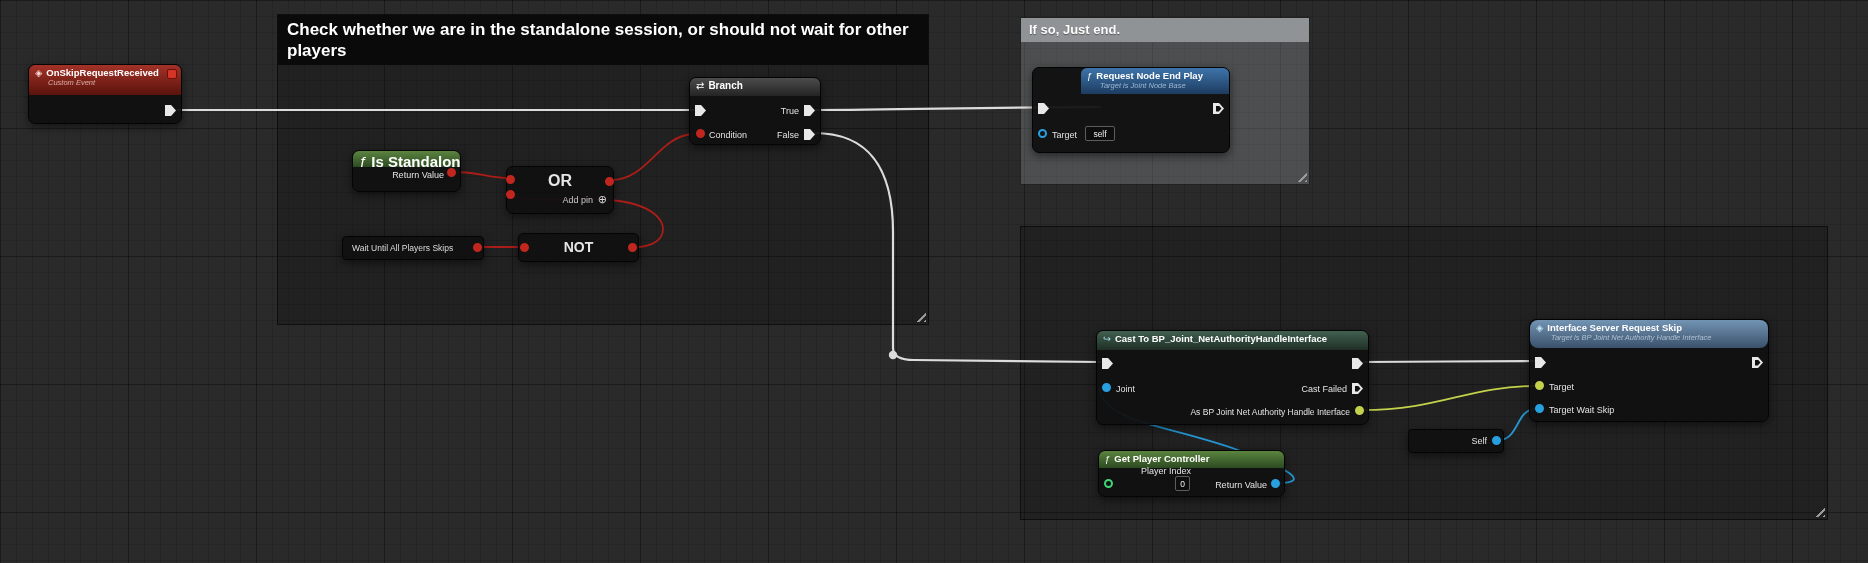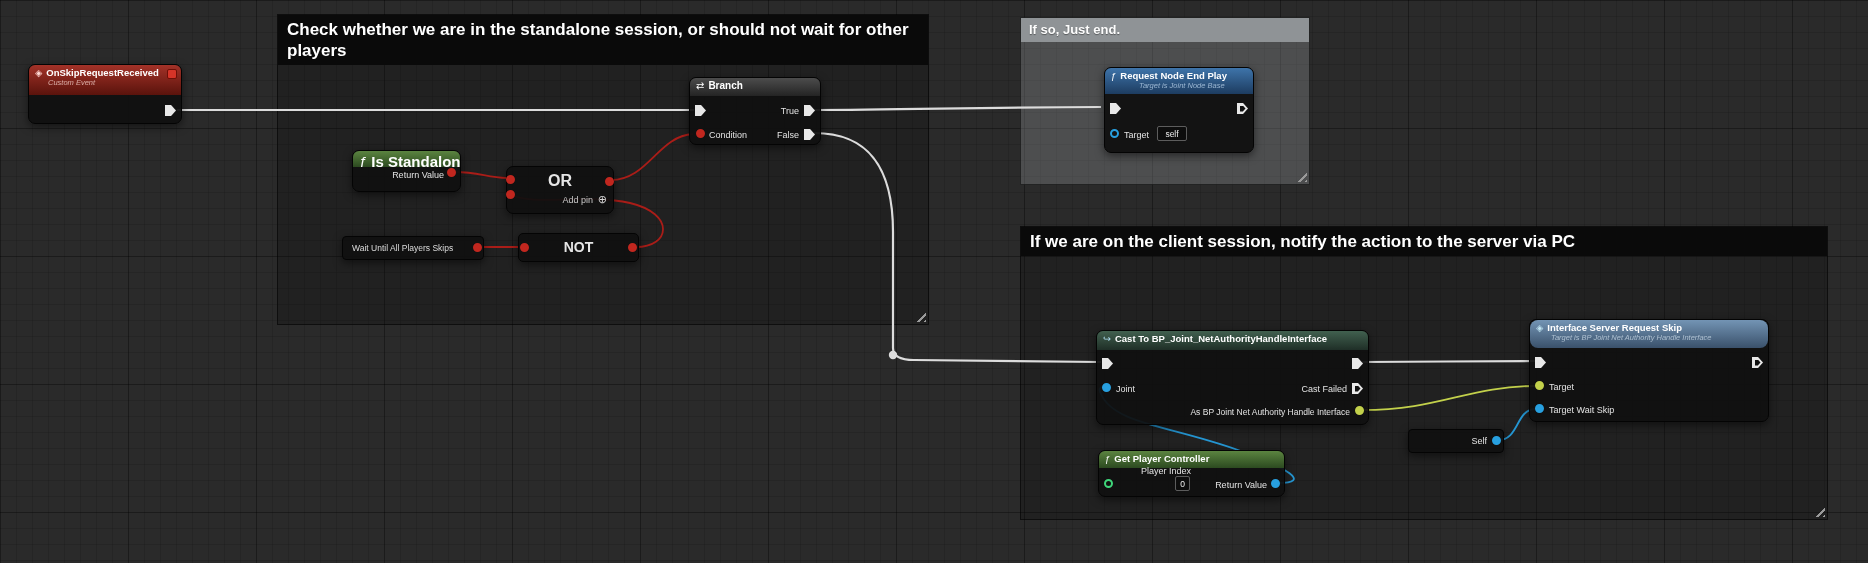--- a/index.html
+++ b/index.html
@@ -71,21 +71,20 @@
   <div class="layer z1">
     <div class="comment c-dark" style="left:277px;top:14px;width:650px;height:309px;">
       <div class="chdr chdr-dark">Check whether we are in the standalone session, or should not wait for other players</div>
       <div class="rsz"></div>
     </div>
     <div class="comment c-gray" style="left:1020px;top:17px;width:288px;height:166px;">
       <div class="chdr chdr-gray" style="font-size:13px;line-height:18px;padding:3px 8px;">If so, Just end.</div>
       <div class="rsz"></div>
     </div>
     <div class="comment c-dark" style="left:1020px;top:226px;width:806px;height:292px;">
-      <div class="chdr chdr-dark">If we are on the client session, notify the action to the server via PC</div>
       <div class="rsz"></div>
     </div>
   </div>
 
   <svg class="layer z2 wires" width="1868" height="563" viewBox="0 0 1868 563">
     <path d="M 177 110 L 694 110" style="stroke:var(--wire-exec)" stroke-width="2.2"></path>
     <path d="M 814 110 C 900 110, 990 107, 1101 107" style="stroke:var(--wire-exec)" stroke-width="2.2"></path>
     <path d="M 814 133 C 872 133, 893 172, 893 232 L 893 348 C 893 356, 901 360, 914 360 L 1101 362" style="stroke:var(--wire-exec)" stroke-width="2.2"></path>
     <circle cx="893" cy="355" r="4.2" style="fill:var(--wire-exec)"></circle>
     <path d="M 1362 362 C 1425 362, 1472 361, 1536 361" style="stroke:var(--wire-exec)" stroke-width="2.2"></path>
@@ -143,24 +142,24 @@
       <span class="lbl lbl-sm" style="left:9px;top:6px;color:#dcdcdc;">Wait Until All Players Skips</span>
       <div class="pdot" style="right:1px;top:6px;border-color:var(--bool);background:var(--bool);"></div>
     </div>
 
     <div class="node" style="left:518px;top:233px;width:119px;height:27px;border-radius:5px;pointer-events:auto;">
       <div class="big" style="top:5px;font-size:14px;">NOT</div>
       <div class="pdot" style="left:1px;top:9px;border-color:var(--bool);background:var(--bool);"></div>
       <div class="pdot" style="right:1px;top:9px;border-color:var(--bool);background:var(--bool);"></div>
     </div>
 
-    <div class="node" style="left:1104px;top:67px;width:148px;height:84px;pointer-events:auto;">
+    <div class="node" style="left:1032px;top:67px;width:148px;height:84px;pointer-events:auto;padding-left:48px;">
       <div class="nhdr h-blue" style="height:22px;">
         <span class="hicon">ƒ</span><span>Request Node End Play</span>
-        <span class="sub" style="margin-left:28px;color:#b9d2ea;">Target is Joint Node Base</span>
+        <span class="sub" style="margin-left:13px;color:#b9d2ea;">Target is Joint Node Base</span>
       </div>
       <div class="pex" style="left:5px;top:35px;"></div>
       <div class="pex hollow" style="right:5px;top:35px;"></div>
       <div class="pdot" style="left:5px;top:61px;border-color:var(--object);"></div>
       <span class="lbl" style="left:19px;top:62px;">Target</span>
       <input class="valbox" readonly="" style="left: 52px; top: 58px; width: 28px;" value="self">
     </div>
 
     <div class="node" style="left:1096px;top:330px;width:271px;height:93px;pointer-events:auto;">
       <div class="nhdr h-cast" style="height:15px;">

